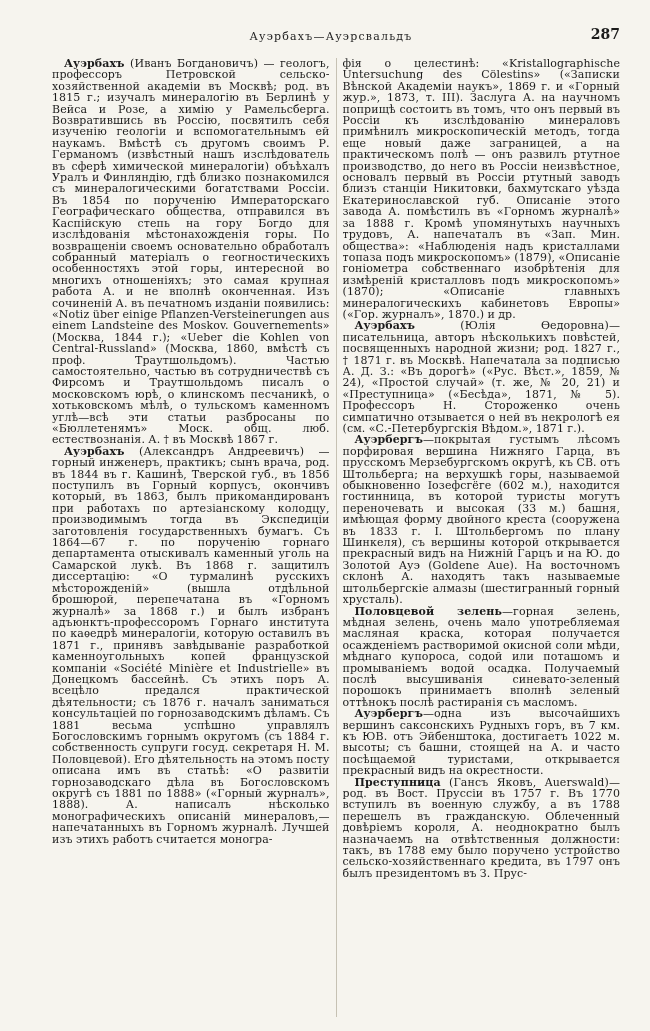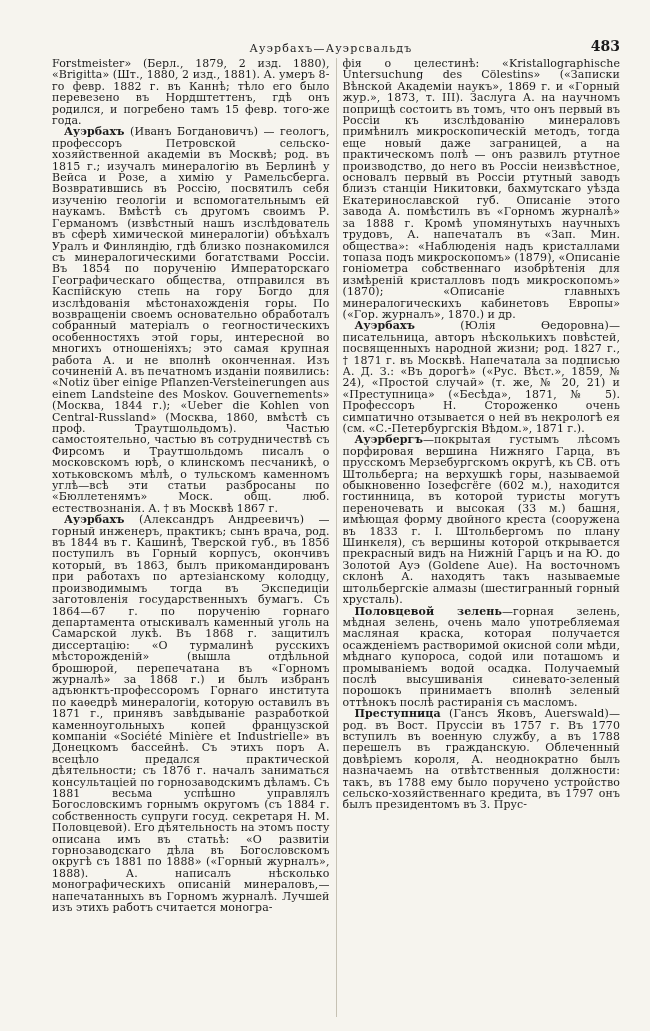--- a/index.html
+++ b/index.html
@@ -7,21 +7,21 @@
   body { background: #efede6; }
   .page {
     width: 650px; height: 1031px;
     background: #f6f4ee;
     position: relative;
     color: #1b1b1b;
     font-family: "DejaVu Serif", "Liberation Serif", serif;
     overflow: hidden;
   }
   .header {
-    position: absolute; top: 28px; left: 42px; right: 30px; height: 18px; margin-top: 12px;
+    position: absolute; top: 28px; left: 42px; right: 30px; height: 18px;
   }
   .running-title {
     position: absolute; left: 0; right: 0; top: 2px;
     text-align: center;
     font-size: 11px;
     letter-spacing: 1.2px;
     color: #222;
   }
   .page-number {
     position: absolute; right: 0; top: -2px;
@@ -50,30 +50,30 @@
   .para { margin: 0; text-indent: 12px; }
   .para.cont { text-indent: 0; }
   .para b { font-weight: bold; }
 </style>
 </head>
 <body>
 
 <div class="page">
   <div class="header">
     <span class="running-title">Ауэрбахъ—Ауэрсвальдъ</span>
-    <span class="page-number">483</span>
+    <span class="page-number">287</span>
   </div>
   <div class="text-block">
     <div class="col" id="col-left">
-        <p class="para cont">Forstmeister» (Берл., 1879, 2 изд. 1880), «Brigitta» (Шт., 1880, 2 изд., 1881). А. умеръ 8-го февр. 1882 г. въ Каннѣ; тѣло его было перевезено въ Нордштеттенъ, гдѣ онъ родился, и погребено тамъ 15 февр. того-же года.</p>
         <p class="para entry"><b>Ауэрбахъ</b> (Иванъ Богдановичъ) — геологъ, профессоръ Петровской сельско-хозяйственной академіи въ Москвѣ; род. въ 1815 г.; изучалъ минералогію въ Берлинѣ у Вейса и Розе, а химію у Рамельсберга. Возвратившись въ Россію, посвятилъ себя изученію геологіи и вспомогательнымъ ей наукамъ. Вмѣстѣ съ другомъ своимъ Р. Германомъ (извѣстный нашъ изслѣдователь въ сферѣ химической минералогіи) объѣхалъ Уралъ и Финляндію, гдѣ близко познакомился съ минералогическими богатствами Россіи. Въ 1854 по порученію Императорскаго Географическаго общества, отправился въ Каспійскую степь на гору Богдо для изслѣдованія мѣстонахожденія горы. По возвращеніи своемъ основательно обработалъ собранный матеріалъ о геогностическихъ особенностяхъ этой горы, интересной во многихъ отношеніяхъ; это самая крупная работа А. и не вполнѣ оконченная. Изъ сочиненій А. въ печатномъ изданіи появились: «Notiz über einige Pflanzen-Versteinerungen aus einem Landsteine des Moskov. Gouvernements» (Москва, 1844 г.); «Ueber die Kohlen von Central-Russland» (Москва, 1860, вмѣстѣ съ проф. Траутшольдомъ). Частью самостоятельно, частью въ сотрудничествѣ съ Фирсомъ и Траутшольдомъ писалъ о московскомъ юрѣ, о клинскомъ песчаникѣ, о хотьковскомъ мѣлѣ, о тульскомъ каменномъ углѣ—всѣ эти статьи разбросаны по «Бюллетенямъ» Моск. общ. люб. естествознанія. А. † въ Москвѣ 1867 г.</p>
         <p class="para entry"><b>Ауэрбахъ</b> (Александръ Андреевичъ) — горный инженеръ, практикъ; сынъ врача, род. въ 1844 въ г. Кашинѣ, Тверской губ., въ 1856 поступилъ въ Горный корпусъ, окончивъ который, въ 1863, былъ прикомандированъ при работахъ по артезіанскому колодцу, производимымъ тогда въ Экспедиціи заготовленія государственныхъ бумагъ. Съ 1864—67 г. по порученію горнаго департамента отыскивалъ каменный уголь на Самарской лукѣ. Въ 1868 г. защитилъ диссертацію: «О турмалинѣ русскихъ мѣсторожденій» (вышла отдѣльной брошюрой, перепечатана въ «Горномъ журналѣ» за 1868 г.) и былъ избранъ адъюнктъ-профессоромъ Горнаго института по каѳедрѣ минералогіи, которую оставилъ въ 1871 г., принявъ завѣдываніе разработкой каменноугольныхъ копей французской компаніи «Société Minière et Industrielle» въ Донецкомъ бассейнѣ. Съ этихъ поръ А. всецѣло предался практической дѣятельности; съ 1876 г. началъ заниматься консультаціей по горнозаводскимъ дѣламъ. Съ 1881 весьма успѣшно управлялъ Богословскимъ горнымъ округомъ (съ 1884 г. собственность супруги госуд. секретаря Н. М. Половцевой). Его дѣятельность на этомъ посту описана имъ въ статьѣ: «О развитіи горнозаводскаго дѣла въ Богословскомъ округѣ съ 1881 по 1888» («Горный журналъ», 1888). А. написалъ нѣсколько монографическихъ описаній минераловъ,—напечатанныхъ въ Горномъ журналѣ. Лучшей изъ этихъ работъ считается моногра-</p>
       </div>
     <div class="col-divider"></div>
     <div class="col" id="col-right">
         <p class="para cont">фія о целестинѣ: «Kristallographische Untersuchung des Cölestins» («Записки Вѣнской Академіи наукъ», 1869 г. и «Горный жур.», 1873, т. III). Заслуга А. на научномъ поприщѣ состоитъ въ томъ, что онъ первый въ Россіи къ изслѣдованію минераловъ примѣнилъ микроскопическій методъ, тогда еще новый даже заграницей, а на практическомъ полѣ — онъ развилъ ртутное производство, до него въ Россіи неизвѣстное, основалъ первый въ Россіи ртутный заводъ близъ станціи Никитовки, бахмутскаго уѣзда Екатеринославской губ. Описаніе этого завода А. помѣстилъ въ «Горномъ журналѣ» за 1888 г. Кромѣ упомянутыхъ научныхъ трудовъ, А. напечаталъ въ «Зап. Мин. общества»: «Наблюденія надъ кристаллами топаза подъ микроскопомъ» (1879), «Описаніе гоніометра собственнаго изобрѣтенія для измѣреній кристалловъ подъ микроскопомъ» (1870); «Описаніе главныхъ минералогическихъ кабинетовъ Европы» («Гор. журналъ», 1870.) и др.</p>
         <p class="para entry"><b>Ауэрбахъ</b> (Юлія Ѳедоровна)—писательница, авторъ нѣсколькихъ повѣстей, посвященныхъ народной жизни; род. 1827 г., † 1871 г. въ Москвѣ. Напечатала за подписью А. Д. З.: «Въ дорогѣ» («Рус. Вѣст.», 1859, № 24), «Простой случай» (т. же, № 20, 21) и «Преступница» («Бесѣда», 1871, № 5). Профессоръ Н. Стороженко очень симпатично отзывается о ней въ некрологѣ ея (см. «С.-Петербургскія Вѣдом.», 1871 г.).</p>
         <p class="para entry"><b>Ауэрбергъ</b>—покрытая густымъ лѣсомъ порфировая вершина Нижняго Гарца, въ прусскомъ Мерзебургскомъ округѣ, къ СВ. отъ Штольберга; на верхушкѣ горы, называемой обыкновенно Іозефсгёге (602 м.), находится гостинница, въ которой туристы могутъ переночевать и высокая (33 м.) башня, имѣющая форму двойного креста (сооружена въ 1833 г. І. Штольбергомъ по плану Шинкеля), съ вершины которой открывается прекрасный видъ на Нижній Гарцъ и на Ю. до Золотой Ауэ (Goldene Aue). На восточномъ склонѣ А. находятъ такъ называемые штольбергскіе алмазы (шестигранный горный хрусталь).</p>
         <p class="para entry"><b>Половцевой зелень</b>—горная зелень, мѣдная зелень, очень мало употребляемая масляная краска, которая получается осажденіемъ растворимой окисной соли мѣди, мѣднаго купороса, содой или поташомъ и промываніемъ водой осадка. Получаемый послѣ высушиванія синевато-зеленый порошокъ принимаетъ вполнѣ зеленый оттѣнокъ послѣ растиранія съ масломъ.</p>
+        <p class="para entry"><b>Ауэрбергъ</b>—одна изъ высочайшихъ вершинъ саксонскихъ Рудныхъ горъ, въ 7 км. къ ЮВ. отъ Эйбенштока, достигаетъ 1022 м. высоты; съ башни, стоящей на А. и часто посѣщаемой туристами, открывается прекрасный видъ на окрестности.</p>
         <p class="para entry"><b>Преступница</b> (Гансъ Яковъ, Auerswald)—род. въ Вост. Пруссіи въ 1757 г. Въ 1770 вступилъ въ военную службу, а въ 1788 перешелъ въ гражданскую. Облеченный довѣріемъ короля, А. неоднократно былъ назначаемъ на отвѣтственныя должности: такъ, въ 1788 ему было поручено устройство сельско-хозяйственнаго кредита, въ 1797 онъ былъ президентомъ въ З. Прус-</p>
       </div>
   </div>
 </div>
 
 </body></html>

